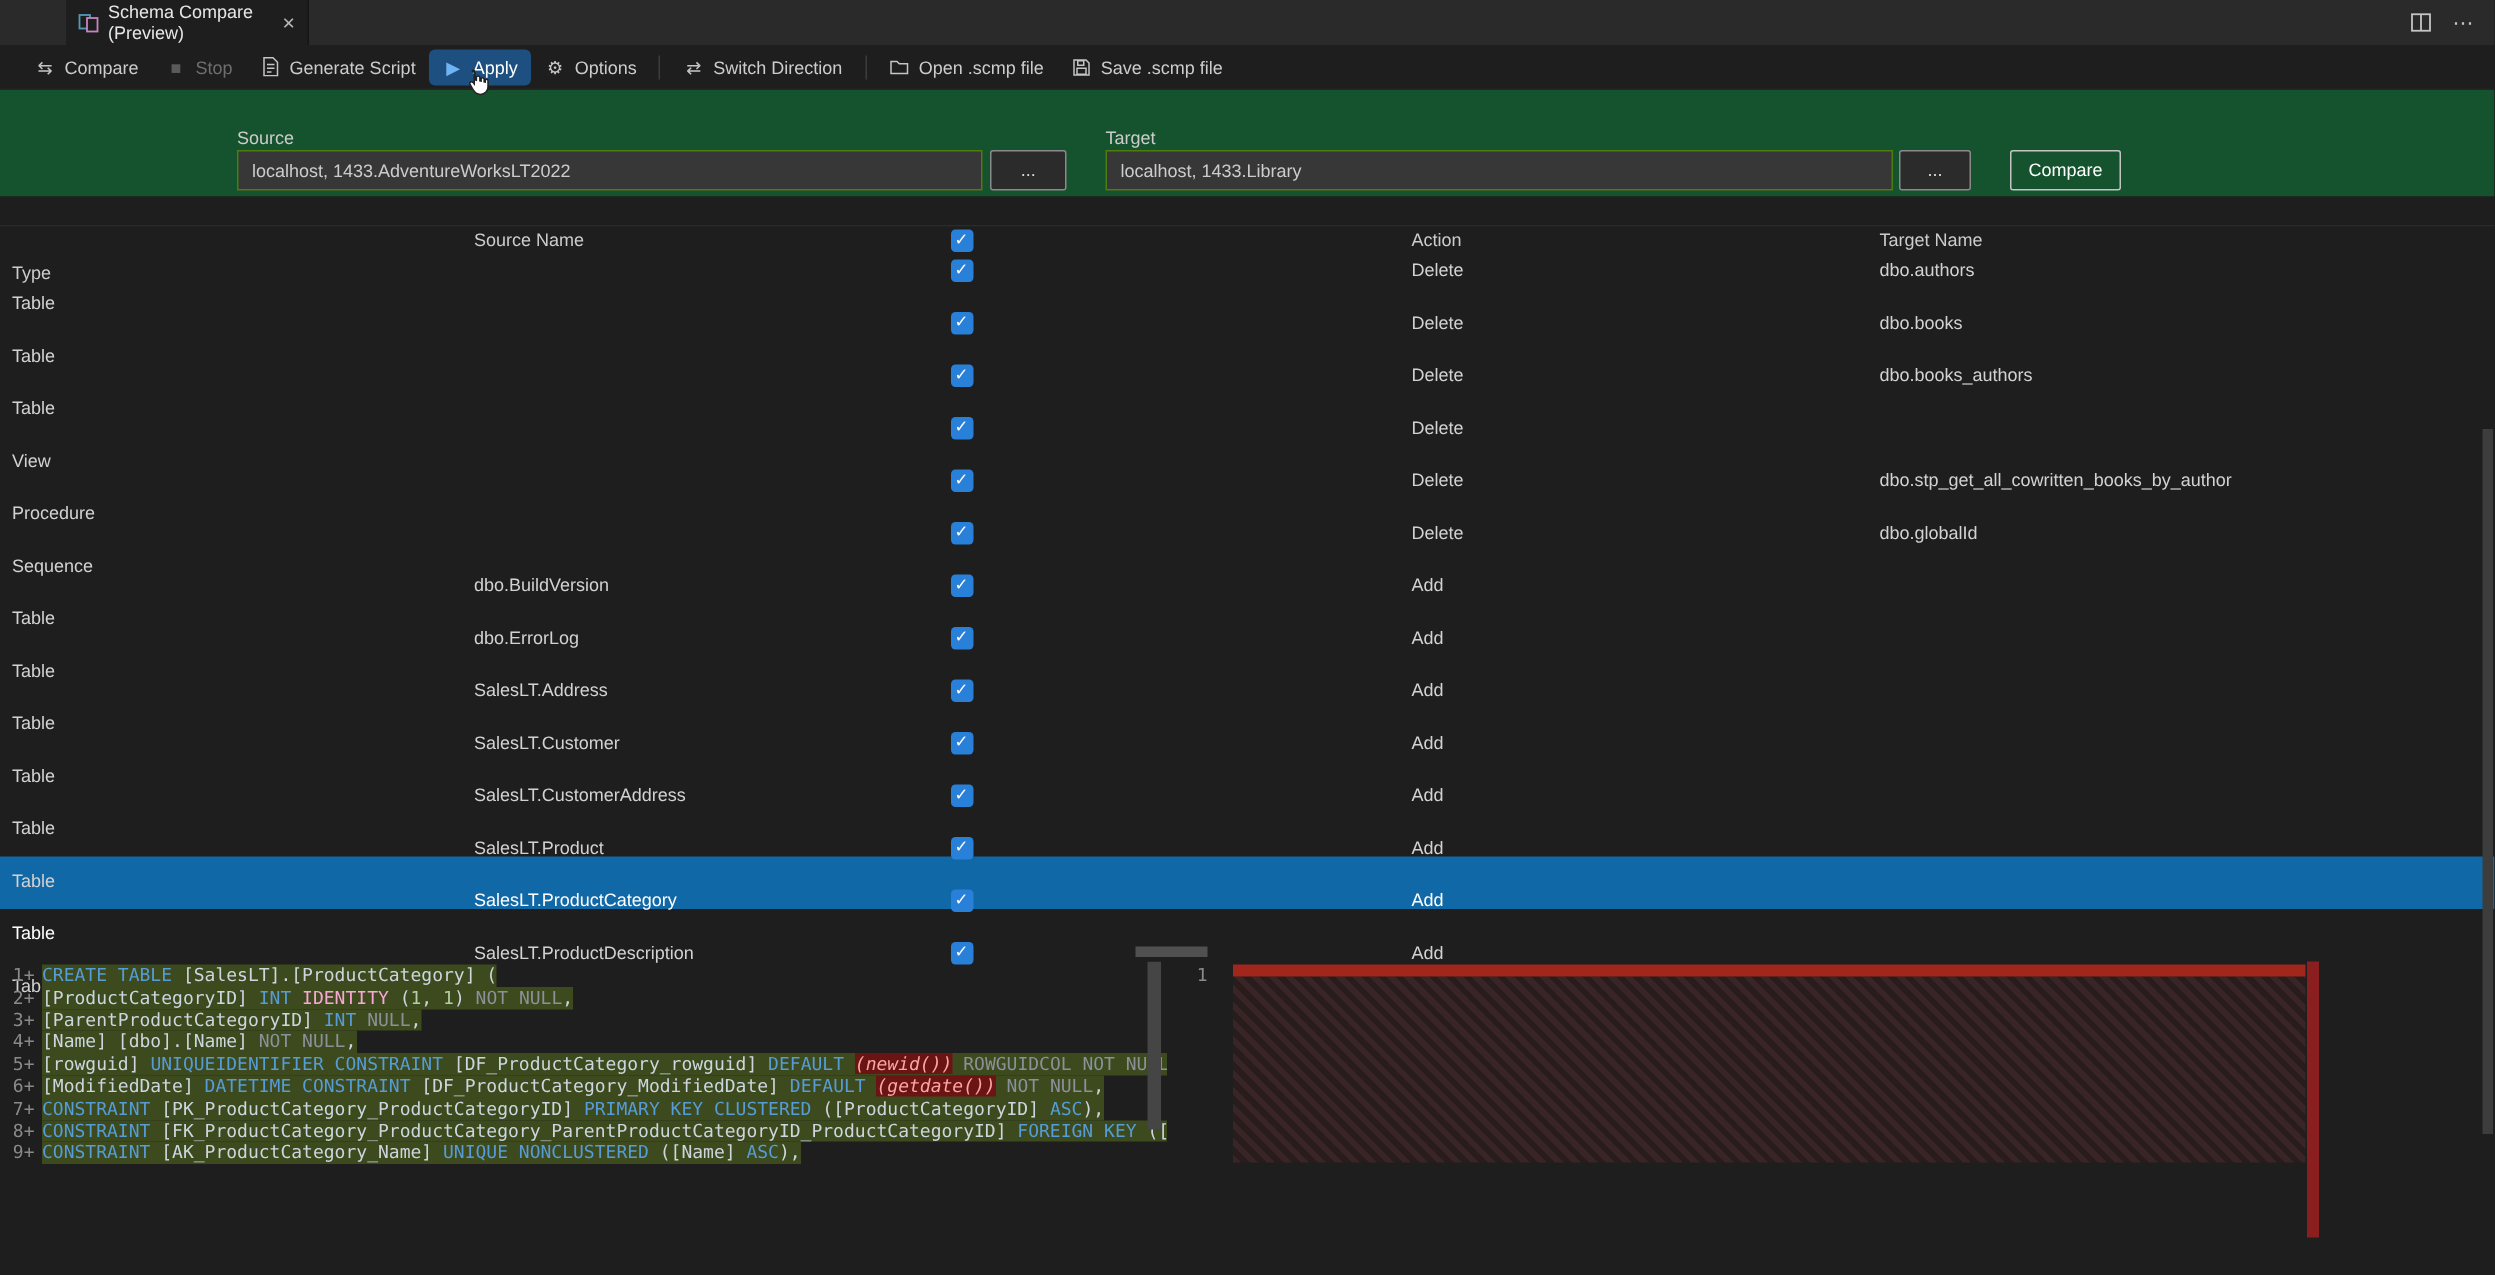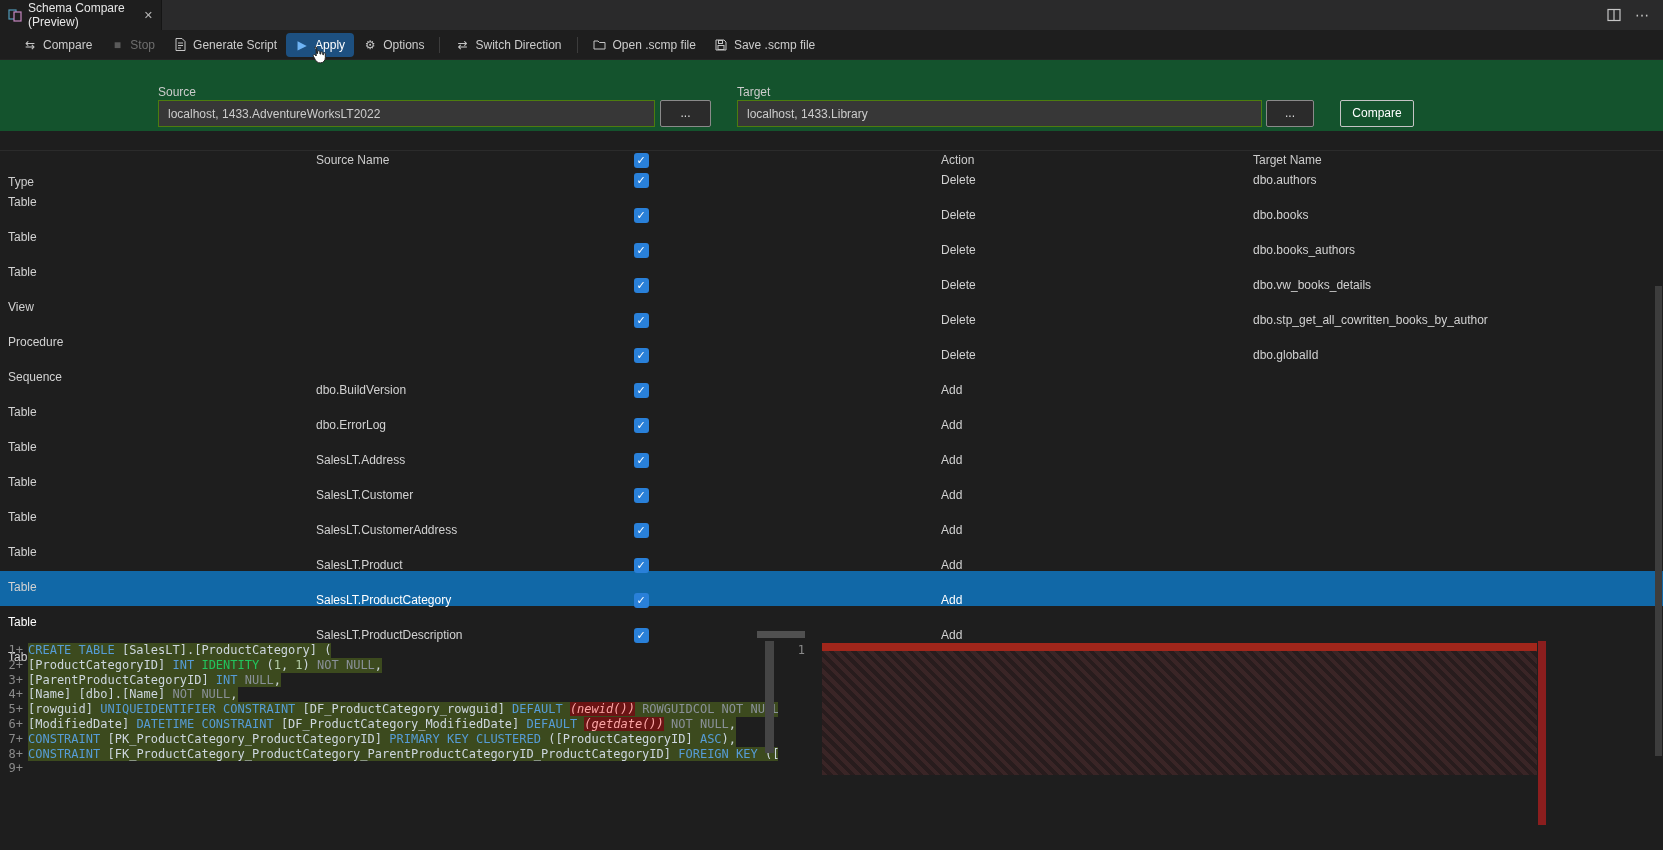--- a/index.html
+++ b/index.html
@@ -1,21 +1,21 @@
 <!DOCTYPE html>
 <html><head>
 <meta charset="utf-8">
 <style>
   * { margin:0; padding:0; box-sizing:border-box; }
   html,body { width:1663px; height:850px; overflow:hidden; background:#1e1e1e;
               font-family:"Liberation Sans", sans-serif; color:#cccccc; }
   .root { position:relative; width:1663px; height:850px; }
 
   
-  .tabbar { height:30px; background:#2a2a2b; display:flex; align-items:stretch; }
+  .tabbar { height:30px; background:#2a2a2b; display:flex; align-items:stretch;padding-left:44px; }
   .tab { width:162px; background:#1e1e1e; display:flex; align-items:center; gap:6px;
          padding:0 8px; font-size:12px; color:#e7e7e7; border-right:1px solid #151515; }
   .tab .ticon { width:14px; height:14px; flex:0 0 auto; }
   .tab .close { margin-left:auto; color:#b6b6b6; font-size:11px; cursor:pointer; }
   .tabbar-right { margin-left:auto; display:flex; align-items:center; gap:14px; padding-right:14px; color:#c5c5c5; }
   .tabbar-right .glyph { font-size:14px; line-height:1; }
 
   
   .toolbar { height:30px; background:#1e1e1e; display:flex; align-items:center;
              padding-left:14px; font-size:12px; border-bottom:1px solid #242424; }
@@ -67,21 +67,21 @@
   
   .cmp-title { height:22px; padding:4px 0 0 14px; font-size:13px; font-weight:bold; color:#eaeaea; background:#1e1e1e; }
   .diff { display:flex; height:184px; font-family:"DejaVu Sans Mono", monospace; font-size:12px; position:relative; }
   .diff-left { width:778px; position:relative; overflow:hidden; padding-top:2px; }
   .code-line { display:flex; height:14.8px; line-height:14.8px; white-space:pre; }
   .gut { width:28px; flex:0 0 auto; text-align:right; padding-right:5px; color:#8a8a8a; }
   .code-text { display:inline-block; white-space:pre; }
   .code-text.added { background:#3c4a1e; }
   .seg-kw  { color:#569cd6; }
   .seg-id  { color:#cdd6de; }
-  .seg-pink{ color:#22c55e; }
+  .seg-pink{ color:#f9a8d4; }
   .seg-num { color:#b5cea8; }
   .seg-mut { color:#8a9199; }
   .seg-red { background:#6b1414; color:#fca5a5;font-style:italic; }
   .left-scroll { position:absolute; right:4px; top:0; width:9px; height:112px; background:#454545; }
 
   .diff-right { flex:1; position:relative; padding-top:2px; }
   .diff-right .gut { position:absolute; left:12px; top:2px; width:20px; }
   .removed-block { position:absolute; left:44px; right:126px; top:2px; height:132px;
                    border-top:8px solid #a1261b;
                    background:repeating-linear-gradient(45deg,#3a2526 0 4px,#281c1d 4px 8px); }
@@ -232,21 +232,20 @@
       <div>dbo.books_authors</div>
     </div>
         <div class="grid-row">
       <div class="c-type">View</div>
       <div></div>
       <div class="c-check">
         <span class="cb"></span>
       </div>
       <div></div>
       <div>Delete</div>
-      <div>dbo.vw_books_details</div>
     </div>
         <div class="grid-row">
       <div class="c-type">Procedure</div>
       <div></div>
       <div class="c-check">
         <span class="cb"></span>
       </div>
       <div></div>
       <div>Delete</div>
       <div>dbo.stp_get_all_cowritten_books_by_author</div>
@@ -350,21 +349,21 @@
     <div class="diff-left">
       <div>
           <div class="code-line"><span class="gut">1+</span><span class="code-text added"><span class="seg-kw">CREATE TABLE </span><span class="seg-id">[SalesLT].[ProductCategory] (</span></span></div>
           <div class="code-line"><span class="gut">2+</span><span class="code-text added"><span class="seg-id">[ProductCategoryID] </span><span class="seg-kw">INT </span><span class="seg-pink">IDENTITY </span><span class="seg-id">(</span><span class="seg-num">1</span><span class="seg-id">, </span><span class="seg-num">1</span><span class="seg-id">) </span><span class="seg-mut">NOT NULL</span><span class="seg-id">,</span></span></div>
           <div class="code-line"><span class="gut">3+</span><span class="code-text added"><span class="seg-id">[ParentProductCategoryID] </span><span class="seg-kw">INT </span><span class="seg-mut">NULL</span><span class="seg-id">,</span></span></div>
           <div class="code-line"><span class="gut">4+</span><span class="code-text added"><span class="seg-id">[Name] [dbo].[Name] </span><span class="seg-mut">NOT NULL</span><span class="seg-id">,</span></span></div>
           <div class="code-line"><span class="gut">5+</span><span class="code-text added"><span class="seg-id">[rowguid] </span><span class="seg-kw">UNIQUEIDENTIFIER </span><span class="seg-kw">CONSTRAINT </span><span class="seg-id">[DF_ProductCategory_rowguid] </span><span class="seg-kw">DEFAULT </span><span class="seg-red">(newid())</span><span class="seg-id"> </span><span class="seg-mut">ROWGUIDCOL NOT NULL</span></span></div>
           <div class="code-line"><span class="gut">6+</span><span class="code-text added"><span class="seg-id">[ModifiedDate] </span><span class="seg-kw">DATETIME </span><span class="seg-kw">CONSTRAINT </span><span class="seg-id">[DF_ProductCategory_ModifiedDate] </span><span class="seg-kw">DEFAULT </span><span class="seg-red">(getdate())</span><span class="seg-id"> </span><span class="seg-mut">NOT NULL</span><span class="seg-id">,</span></span></div>
           <div class="code-line"><span class="gut">7+</span><span class="code-text added"><span class="seg-kw">CONSTRAINT </span><span class="seg-id">[PK_ProductCategory_ProductCategoryID] </span><span class="seg-kw">PRIMARY KEY CLUSTERED </span><span class="seg-id">([ProductCategoryID] </span><span class="seg-kw">ASC</span><span class="seg-id">),</span></span></div>
           <div class="code-line"><span class="gut">8+</span><span class="code-text added"><span class="seg-kw">CONSTRAINT </span><span class="seg-id">[FK_ProductCategory_ProductCategory_ParentProductCategoryID_ProductCategoryID] </span><span class="seg-kw">FOREIGN KEY </span><span class="seg-id">([ParentProductCatego</span></span></div>
-          <div class="code-line"><span class="gut">9+</span></div>
+          <div class="code-line"><span class="gut">9+</span><span class="code-text added"><span class="seg-kw">CONSTRAINT </span><span class="seg-id">[AK_ProductCategory_Name] </span><span class="seg-kw">UNIQUE NONCLUSTERED </span><span class="seg-id">([Name] </span><span class="seg-kw">ASC</span><span class="seg-id">),</span></span></div>
         </div>
       <div class="left-scroll"></div>
     </div>
     <div class="diff-right">
       <span class="gut">1</span>
       <div class="removed-block"></div>
       <div class="overview-red"></div>
     </div>
   </div>
 

